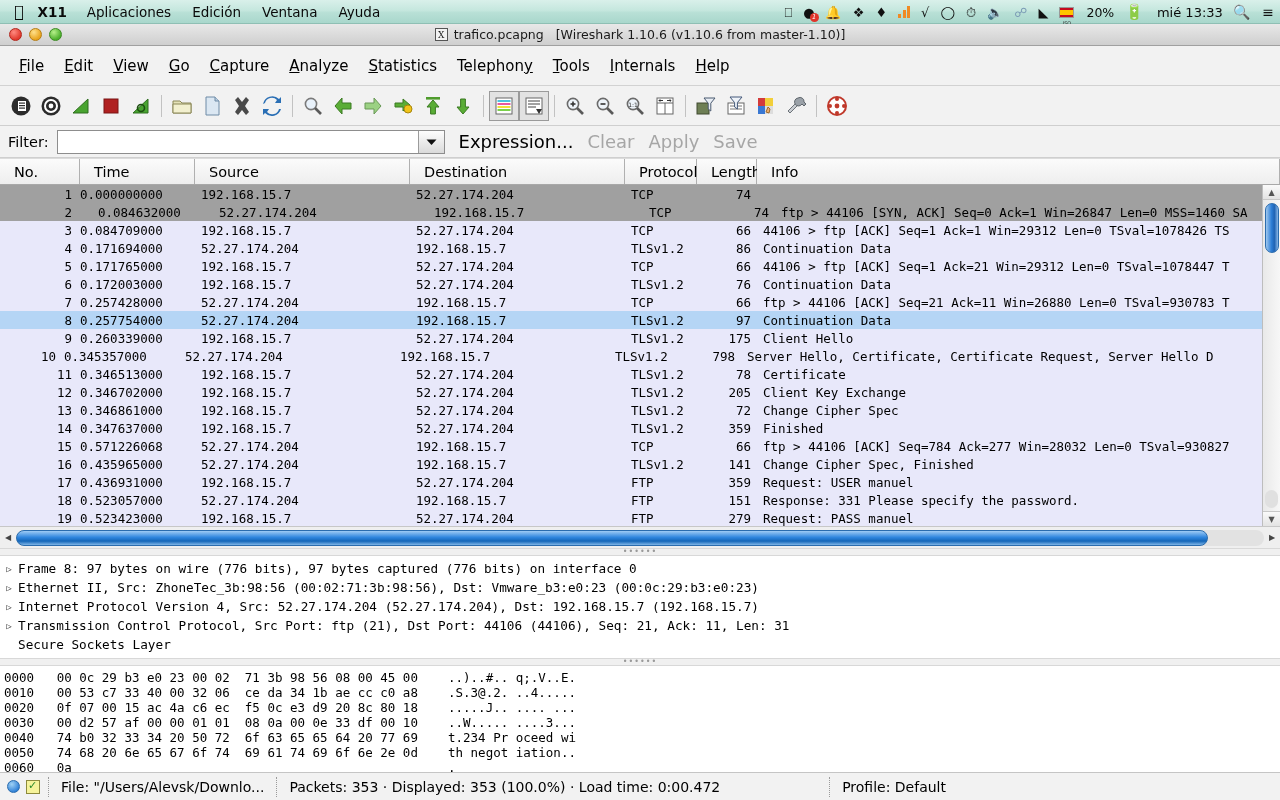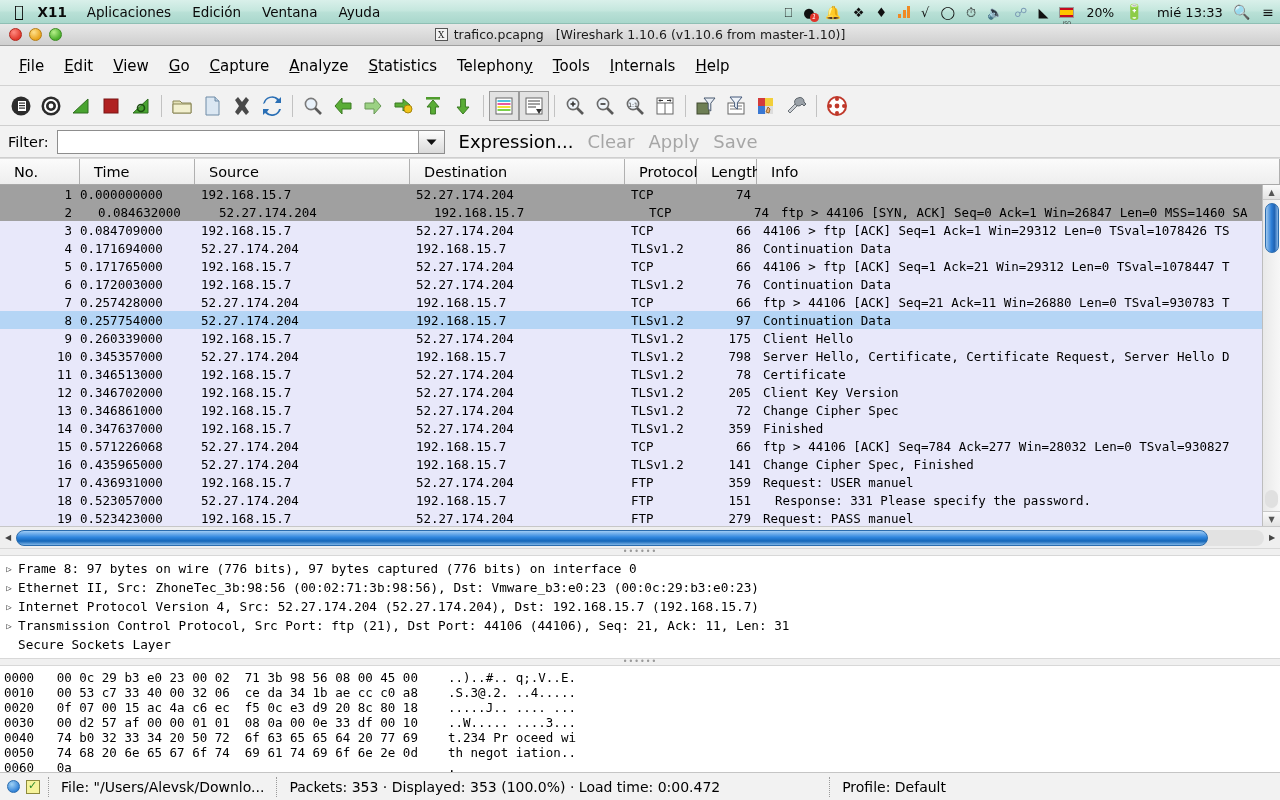--- a/index.html
+++ b/index.html
@@ -528,21 +528,21 @@
         <div class="prow" style="background: rgb(232, 232, 250);">
           <div class="c-no" style="width: 80px;">9</div>
           <div class="c-time" style="width: 115px;">0.260339000</div>
           <div class="c-src" style="width: 215px;">192.168.15.7</div>
           <div class="c-dst" style="width: 215px;">52.27.174.204</div>
           <div class="c-proto" style="width: 72px;">TLSv1.2</div>
           <div class="c-len" style="width: 60px;">175</div>
           <div class="c-info" style="flex: 1 1 0%;">Client Hello</div>
         </div>
         <div class="prow" style="background: rgb(232, 232, 250);">
-          <div class="c-no" style="width: 80px;">10</div>
+          <div class="c-no" style="width: 64px;">10</div>
           <div class="c-time" style="width: 115px;">0.345357000</div>
           <div class="c-src" style="width: 215px;">52.27.174.204</div>
           <div class="c-dst" style="width: 215px;">192.168.15.7</div>
           <div class="c-proto" style="width: 72px;">TLSv1.2</div>
           <div class="c-len" style="width: 60px;">798</div>
           <div class="c-info" style="flex: 1 1 0%;">Server Hello, Certificate, Certificate Request, Server Hello D</div>
         </div>
         <div class="prow" style="background: rgb(232, 232, 250);">
           <div class="c-no" style="width: 80px;">11</div>
           <div class="c-time" style="width: 115px;">0.346513000</div>
@@ -552,21 +552,21 @@
           <div class="c-len" style="width: 60px;">78</div>
           <div class="c-info" style="flex: 1 1 0%;">Certificate</div>
         </div>
         <div class="prow" style="background: rgb(232, 232, 250);">
           <div class="c-no" style="width: 80px;">12</div>
           <div class="c-time" style="width: 115px;">0.346702000</div>
           <div class="c-src" style="width: 215px;">192.168.15.7</div>
           <div class="c-dst" style="width: 215px;">52.27.174.204</div>
           <div class="c-proto" style="width: 72px;">TLSv1.2</div>
           <div class="c-len" style="width: 60px;">205</div>
-          <div class="c-info" style="flex: 1 1 0%;">Client Key Version</div>
+          <div class="c-info" style="flex: 1 1 0%;">Client Key Exchange</div>
         </div>
         <div class="prow" style="background: rgb(232, 232, 250);">
           <div class="c-no" style="width: 80px;">13</div>
           <div class="c-time" style="width: 115px;">0.346861000</div>
           <div class="c-src" style="width: 215px;">192.168.15.7</div>
           <div class="c-dst" style="width: 215px;">52.27.174.204</div>
           <div class="c-proto" style="width: 72px;">TLSv1.2</div>
           <div class="c-len" style="width: 60px;">72</div>
           <div class="c-info" style="flex: 1 1 0%;">Change Cipher Spec</div>
         </div>
@@ -606,21 +606,21 @@
           <div class="c-len" style="width: 60px;">359</div>
           <div class="c-info" style="flex: 1 1 0%;">Request: USER manuel</div>
         </div>
         <div class="prow" style="background: rgb(232, 232, 250);">
           <div class="c-no" style="width: 80px;">18</div>
           <div class="c-time" style="width: 115px;">0.523057000</div>
           <div class="c-src" style="width: 215px;">52.27.174.204</div>
           <div class="c-dst" style="width: 215px;">192.168.15.7</div>
           <div class="c-proto" style="width: 72px;">FTP</div>
           <div class="c-len" style="width: 60px;">151</div>
-          <div class="c-info" style="flex: 1 1 0%; margin-left: 12px;">Response: 331 Please specify the password.</div>
+          <div class="c-info" style="flex: 1 1 0%;">Response: 331 Please specify the password.</div>
         </div>
         <div class="prow" style="background: rgb(232, 232, 250);">
           <div class="c-no" style="width: 80px;">19</div>
           <div class="c-time" style="width: 115px;">0.523423000</div>
           <div class="c-src" style="width: 215px;">192.168.15.7</div>
           <div class="c-dst" style="width: 215px;">52.27.174.204</div>
           <div class="c-proto" style="width: 72px;">FTP</div>
           <div class="c-len" style="width: 60px;">279</div>
           <div class="c-info" style="flex: 1 1 0%;">Request: PASS manuel</div>
         </div>

